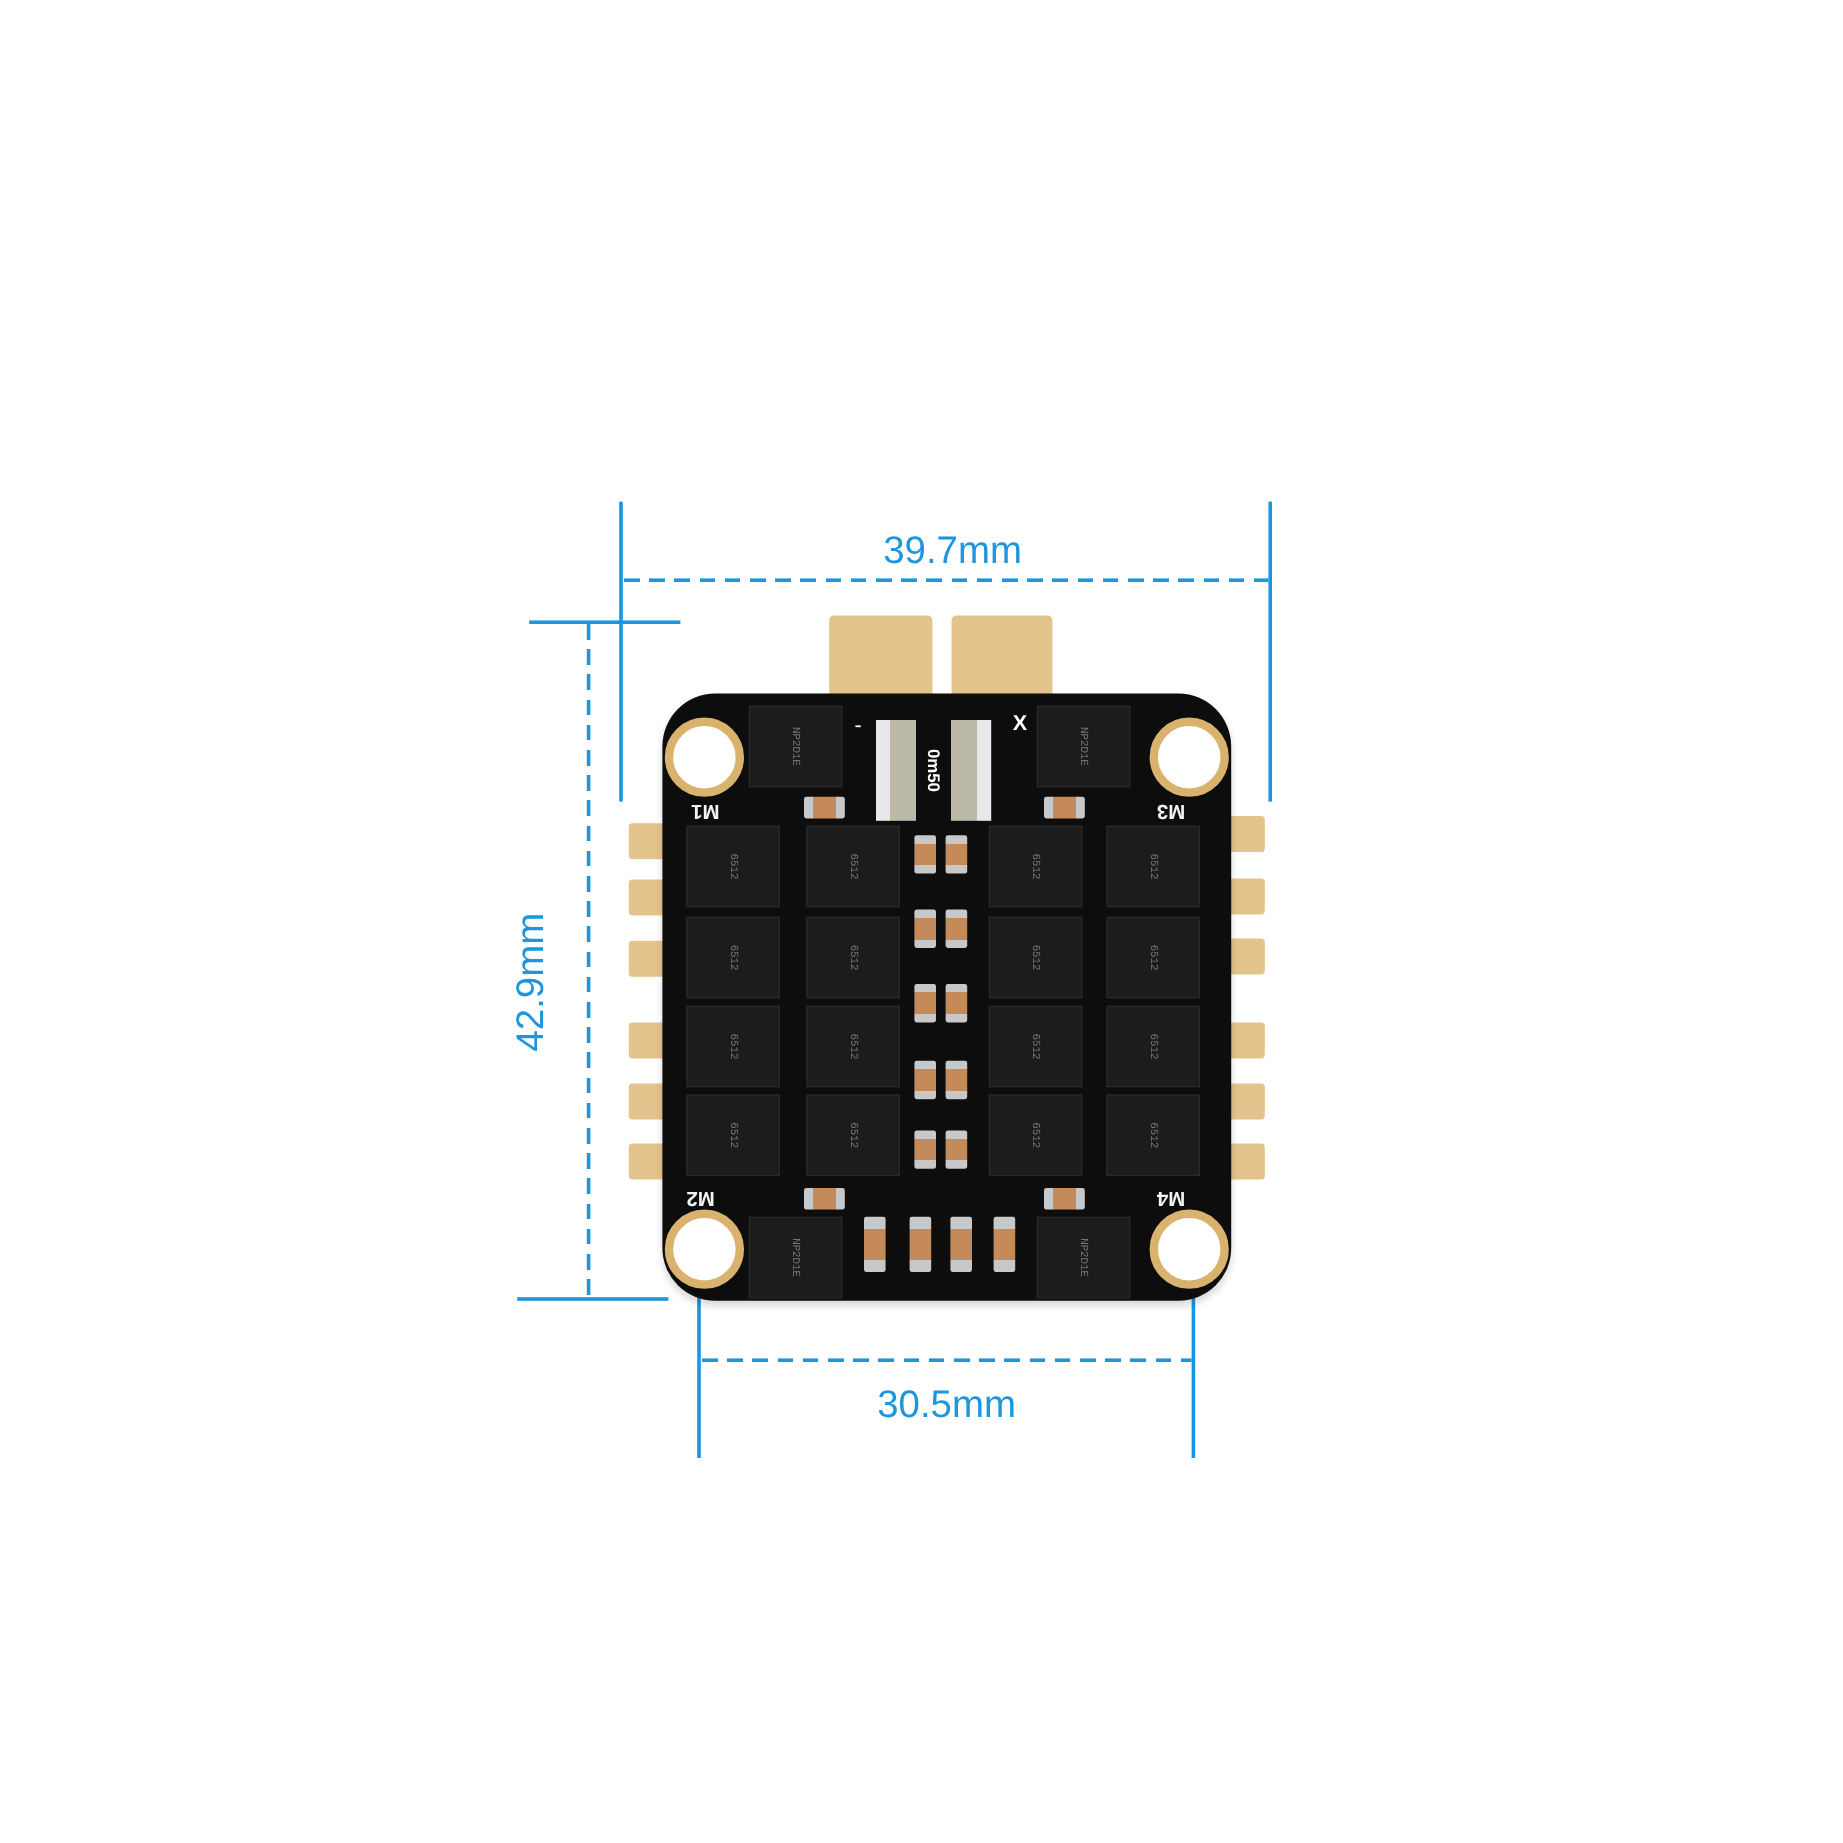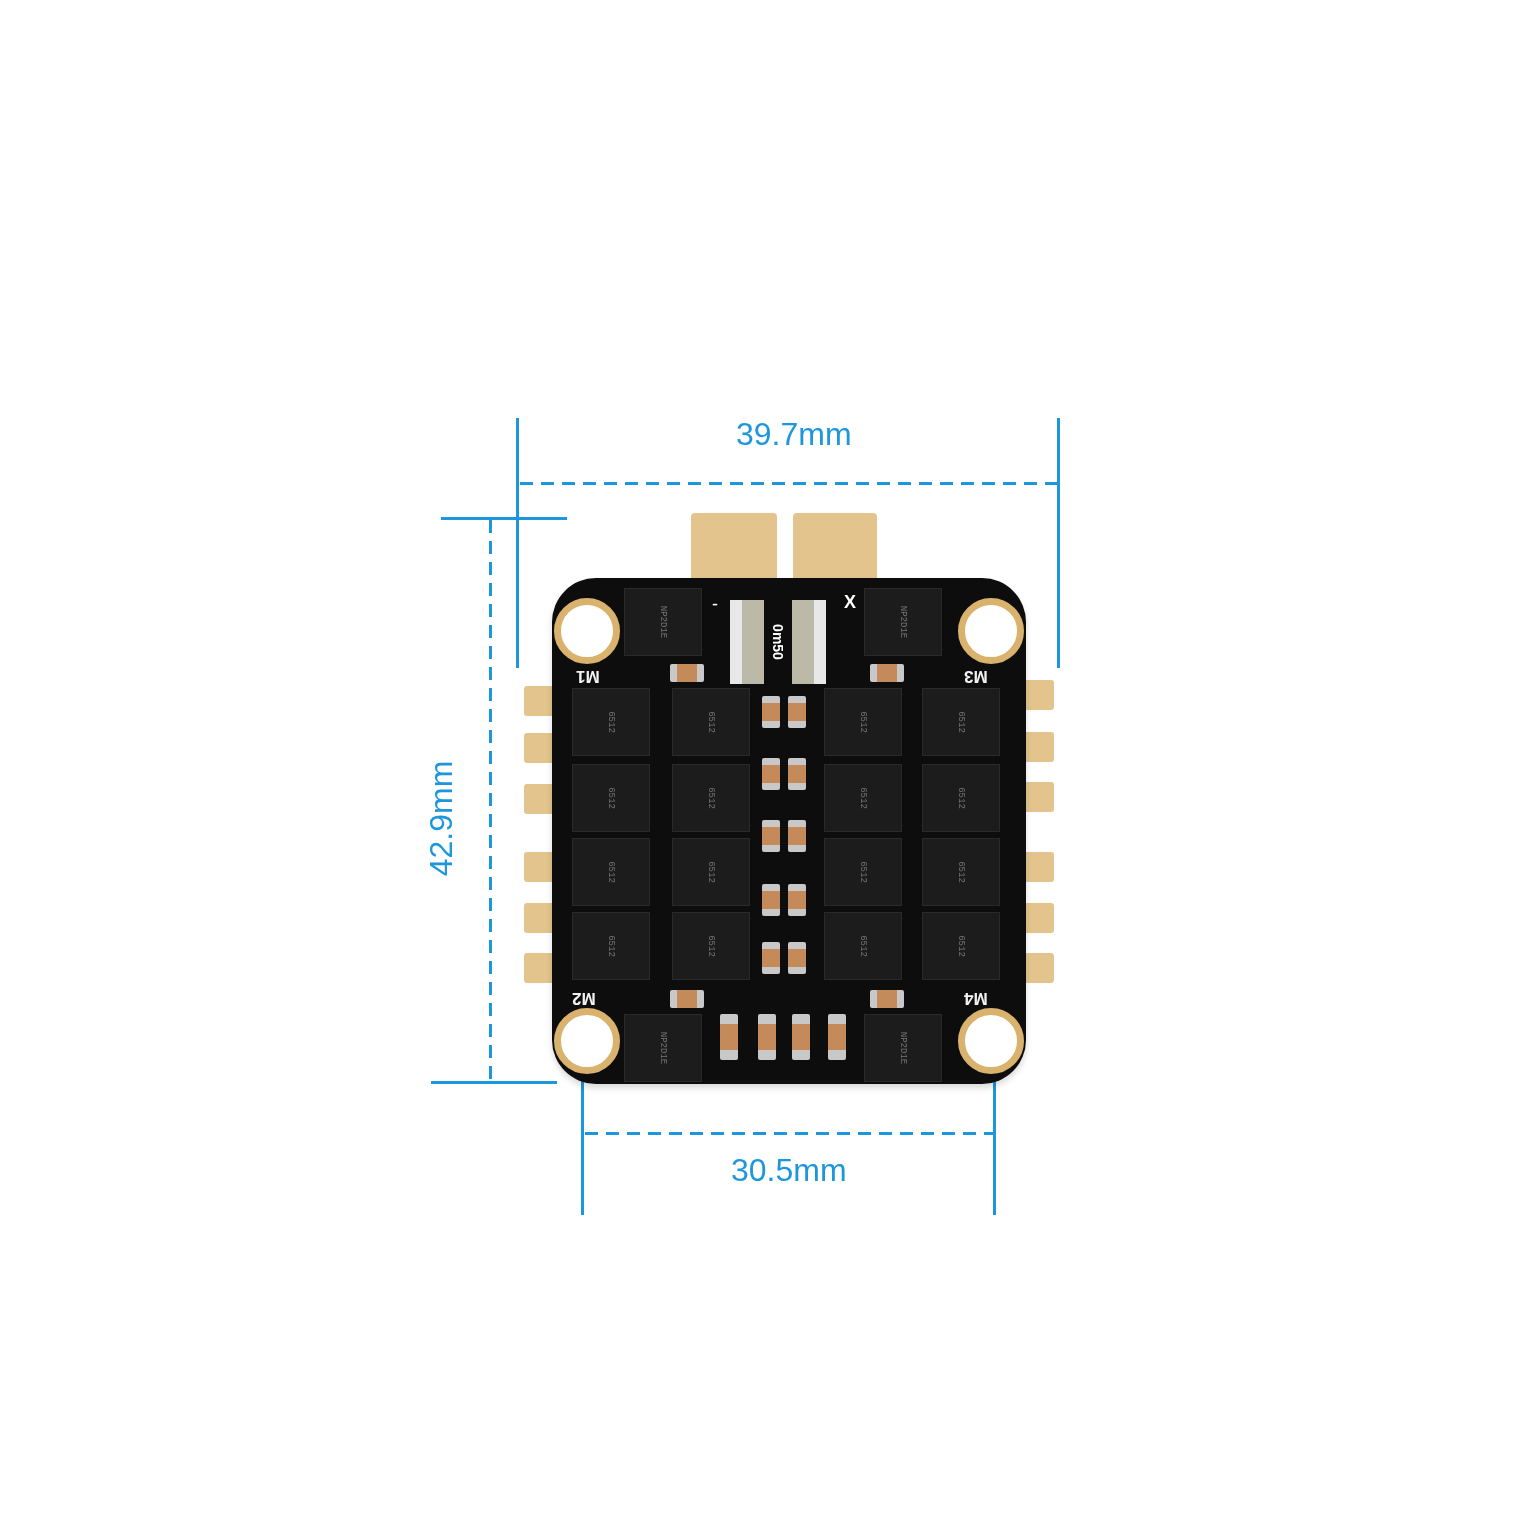--- a/index.html
+++ b/index.html
@@ -21,21 +21,21 @@
   .silk{position:absolute;color:#f2f2f2;font-size:17px;font-weight:bold;transform:rotate(180deg);}
   .shunt{position:absolute;left:178px;top:22px;width:96px;height:84px;background:linear-gradient(90deg,#e8e8e8 0 12%,#bcb9a8 12% 35%,#0d0d0d 35% 65%,#bcb9a8 65% 88%,#e8e8e8 88%);}
   .shunt span{position:absolute;left:50%;top:50%;transform:translate(-50%,-50%) rotate(90deg);color:#fff;font-size:14px;font-weight:bold;}
 </style>
 </head>
 <body>
 
 <div class="vline" style="left:516px;top:418px;height:250px;"></div>
 <div class="vline" style="left:1057px;top:418px;height:250px;"></div>
 <div class="hdash" style="left:520px;top:482px;width:537px;"></div>
-<div class="dimtxt" style="left:736px;top:416px;">39.7mm</div>
+<div class="dimtxt" style="left:736px;top:440px;">39.7mm</div>
 
 <div class="hline" style="left:441px;top:517px;width:126px;"></div>
 <div class="hline" style="left:431px;top:1081px;width:126px;"></div>
 <div class="vdash" style="left:489px;top:520px;height:561px;"></div>
 <div class="dimtxt" style="left:384px;top:800px;transform:rotate(-90deg);transform-origin:center;">42.9mm</div>
 
 <div class="vline" style="left:581px;top:1050px;height:165px;"></div>
 <div class="vline" style="left:993px;top:1050px;height:165px;"></div>
 <div class="hdash" style="left:585px;top:1132px;width:408px;"></div>
 <div class="dimtxt" style="left:731px;top:1152px;">30.5mm</div>

